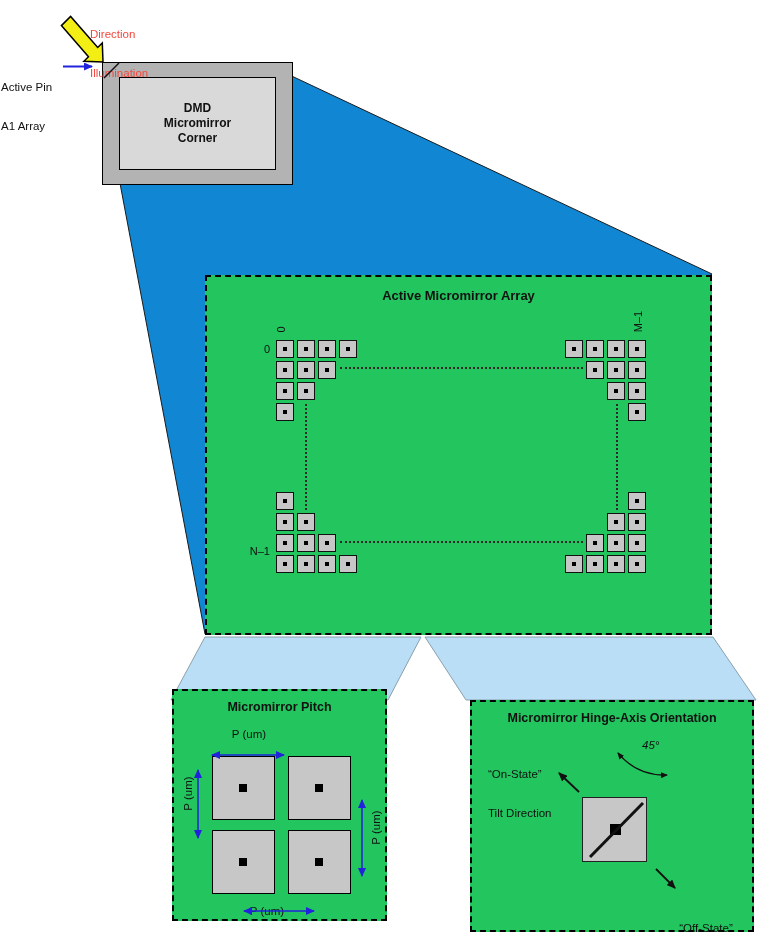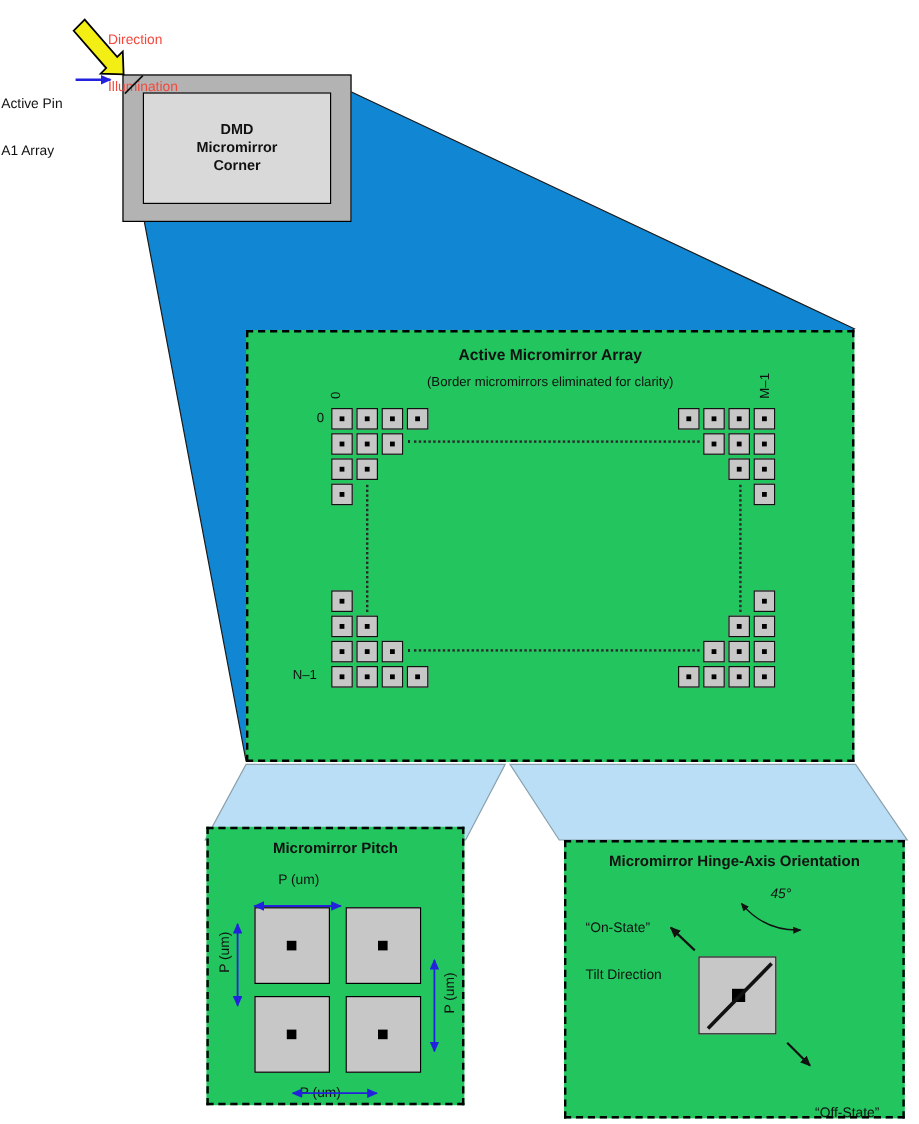--- a/index.html
+++ b/index.html
@@ -63,26 +63,25 @@
     <div>Direction</div>
     <div>Illumination</div>
   </div>
   <div class="abs lbl" style="left:1px;top:55px;z-index:5;">
     <div>Active Pin</div>
     <div>A1 Array</div>
   </div>
 
   <div class="abs panel" id="array-panel">
     <div class="abs boldtitle" style="left:0;top:11px;width:503px;">Active Micromirror Array</div>
-    <div class="abs small ctr" style="left:0;top:36px;width:503px;">(Border micromirrors eliminated for clarity)</div>
 
     <div class="abs small rot ctr" style="left:64px;top:46px;width:20px;">0</div>
     <div class="abs small rot ctr" style="left:415px;top:38px;width:32px;">M–1</div>
     <div class="abs small" style="left:47px;top:66px;width:16px;text-align:right;">0</div>
-    <div class="abs small" style="left:31px;top:280px;width:32px;text-align:center;">N–1</div>
+    <div class="abs small" style="left:31px;top:268px;width:32px;text-align:right;">N–1</div>
 
     <div class="cluster" id="cl-tl" style="left:69px;top:63px;">
         <div class="mirror" style="left: 0px; top: 0px;"></div>
         <div class="mirror" style="left: 21px; top: 0px;"></div>
         <div class="mirror" style="left: 42px; top: 0px;"></div>
         <div class="mirror" style="left: 63px; top: 0px;"></div>
         <div class="mirror" style="left: 0px; top: 21px;"></div>
         <div class="mirror" style="left: 21px; top: 21px;"></div>
         <div class="mirror" style="left: 42px; top: 21px;"></div>
         <div class="mirror" style="left: 0px; top: 42px;"></div>

